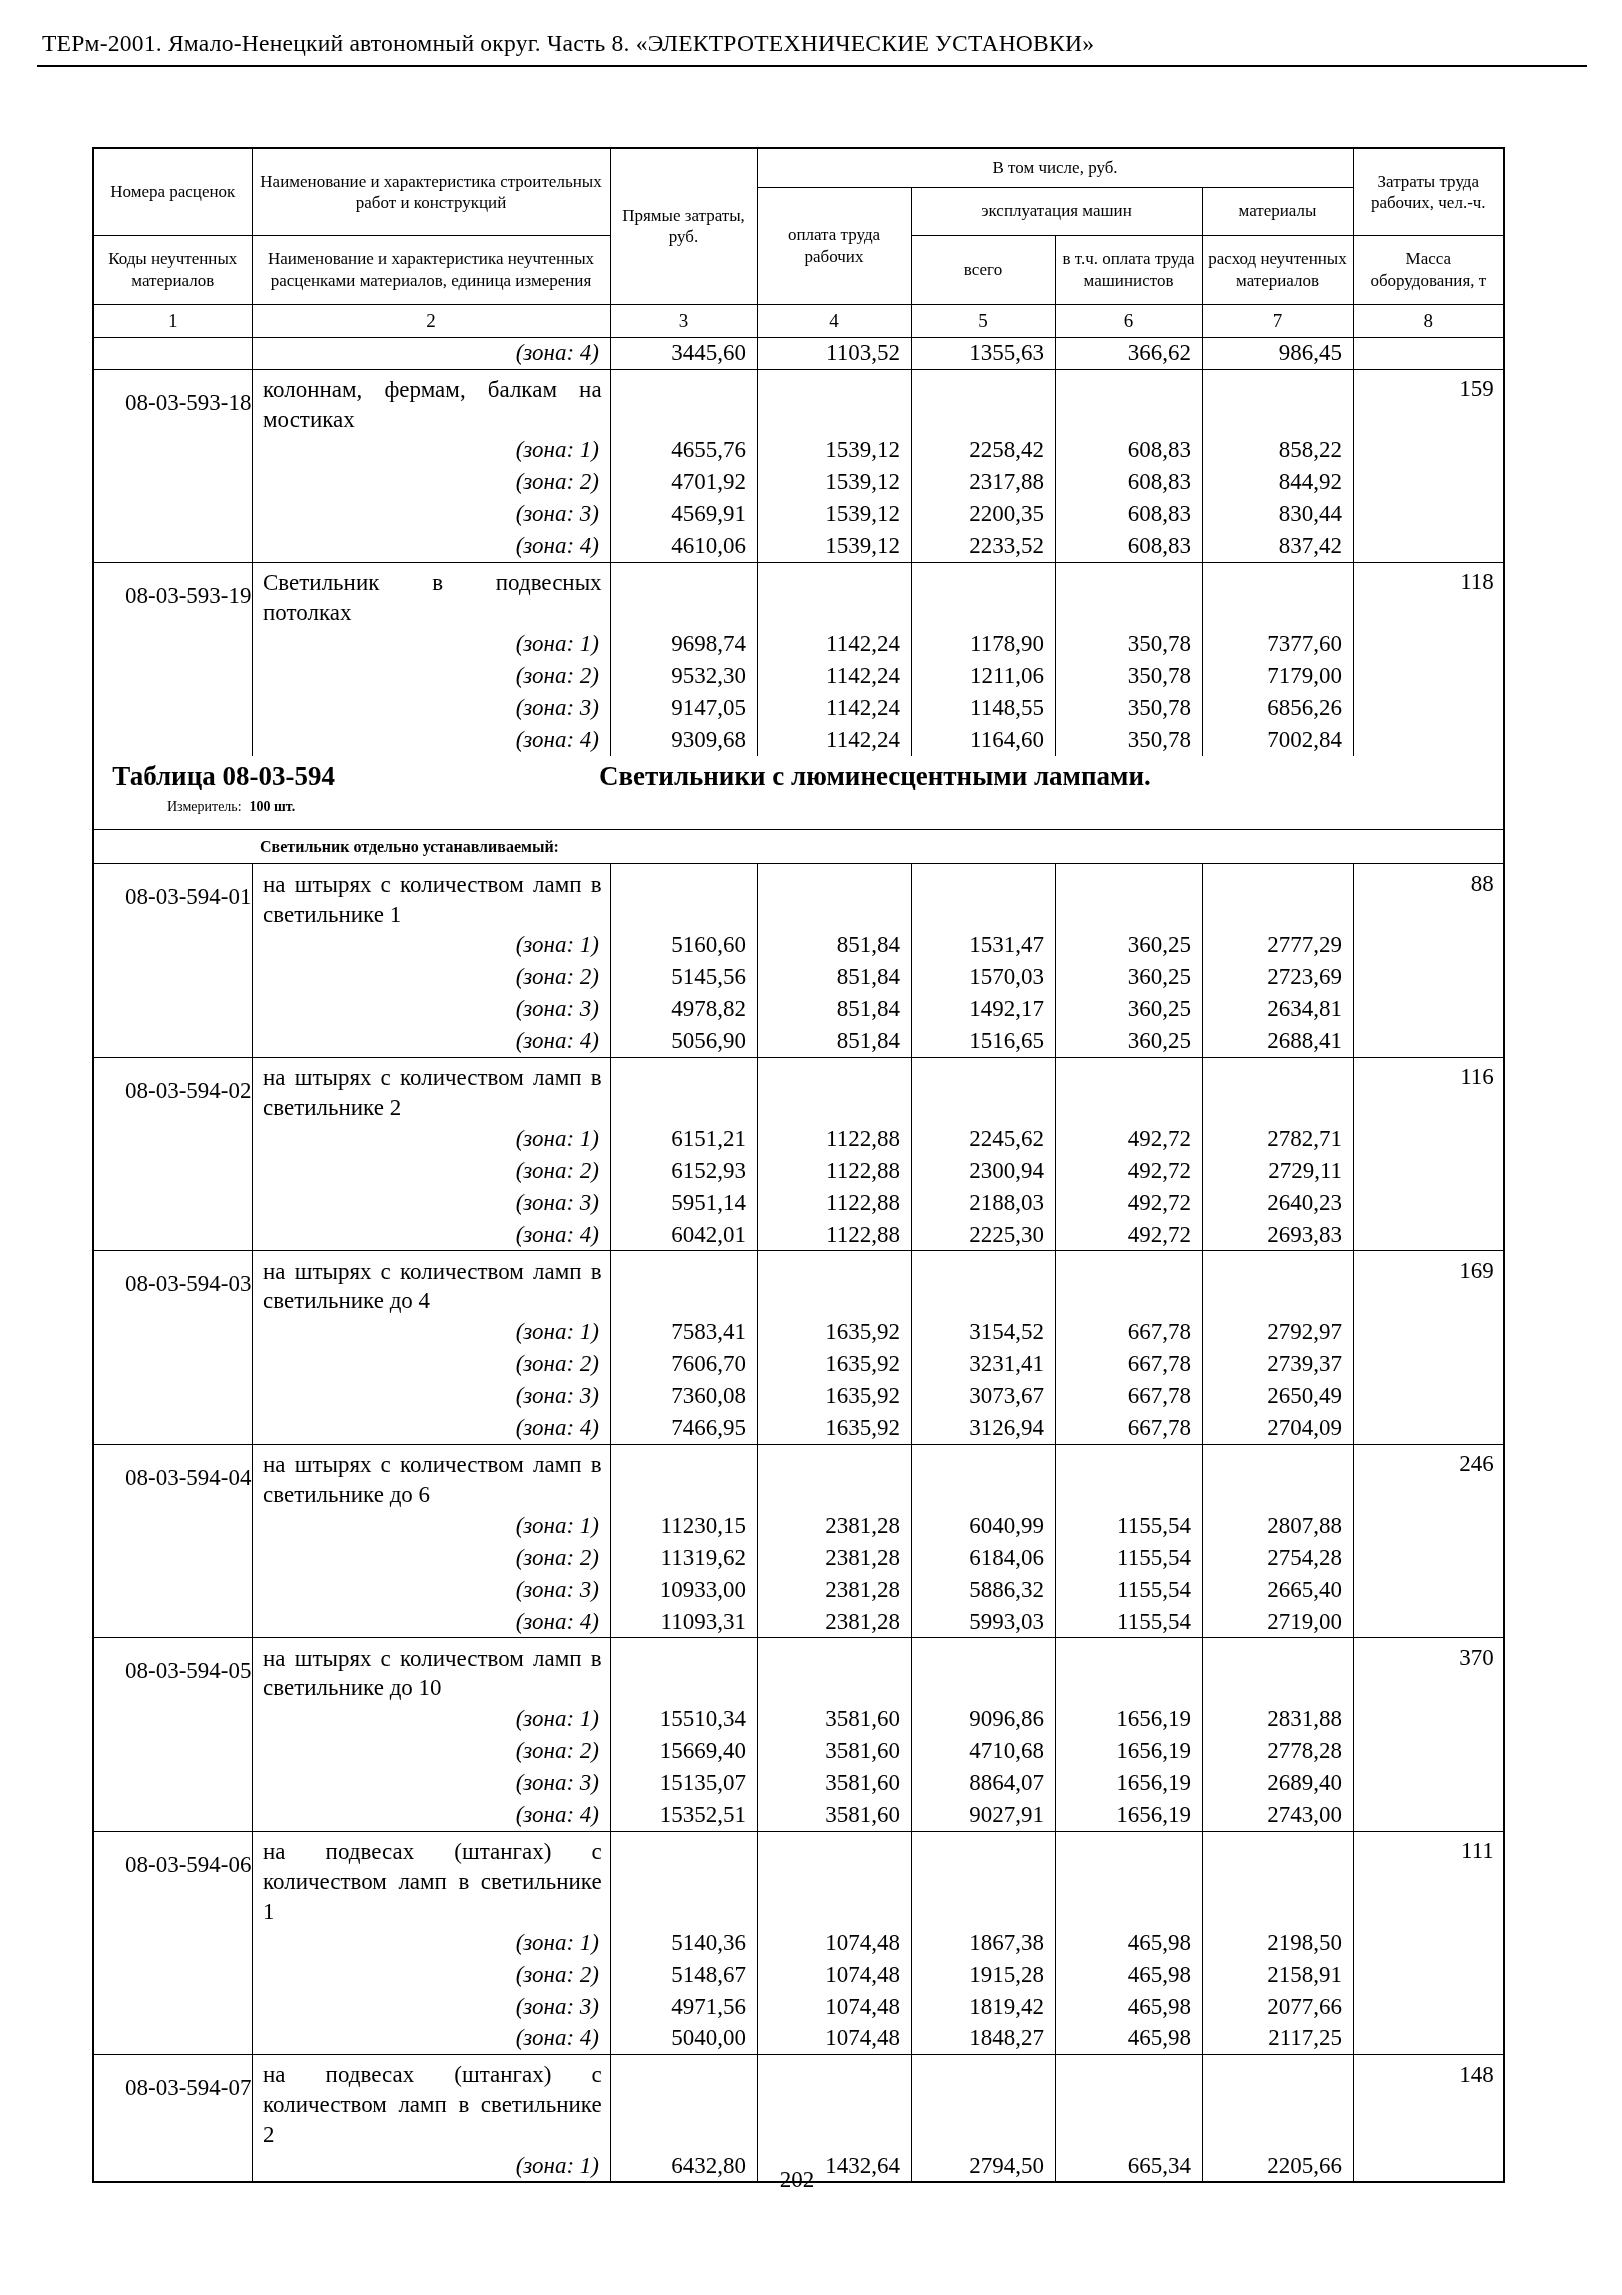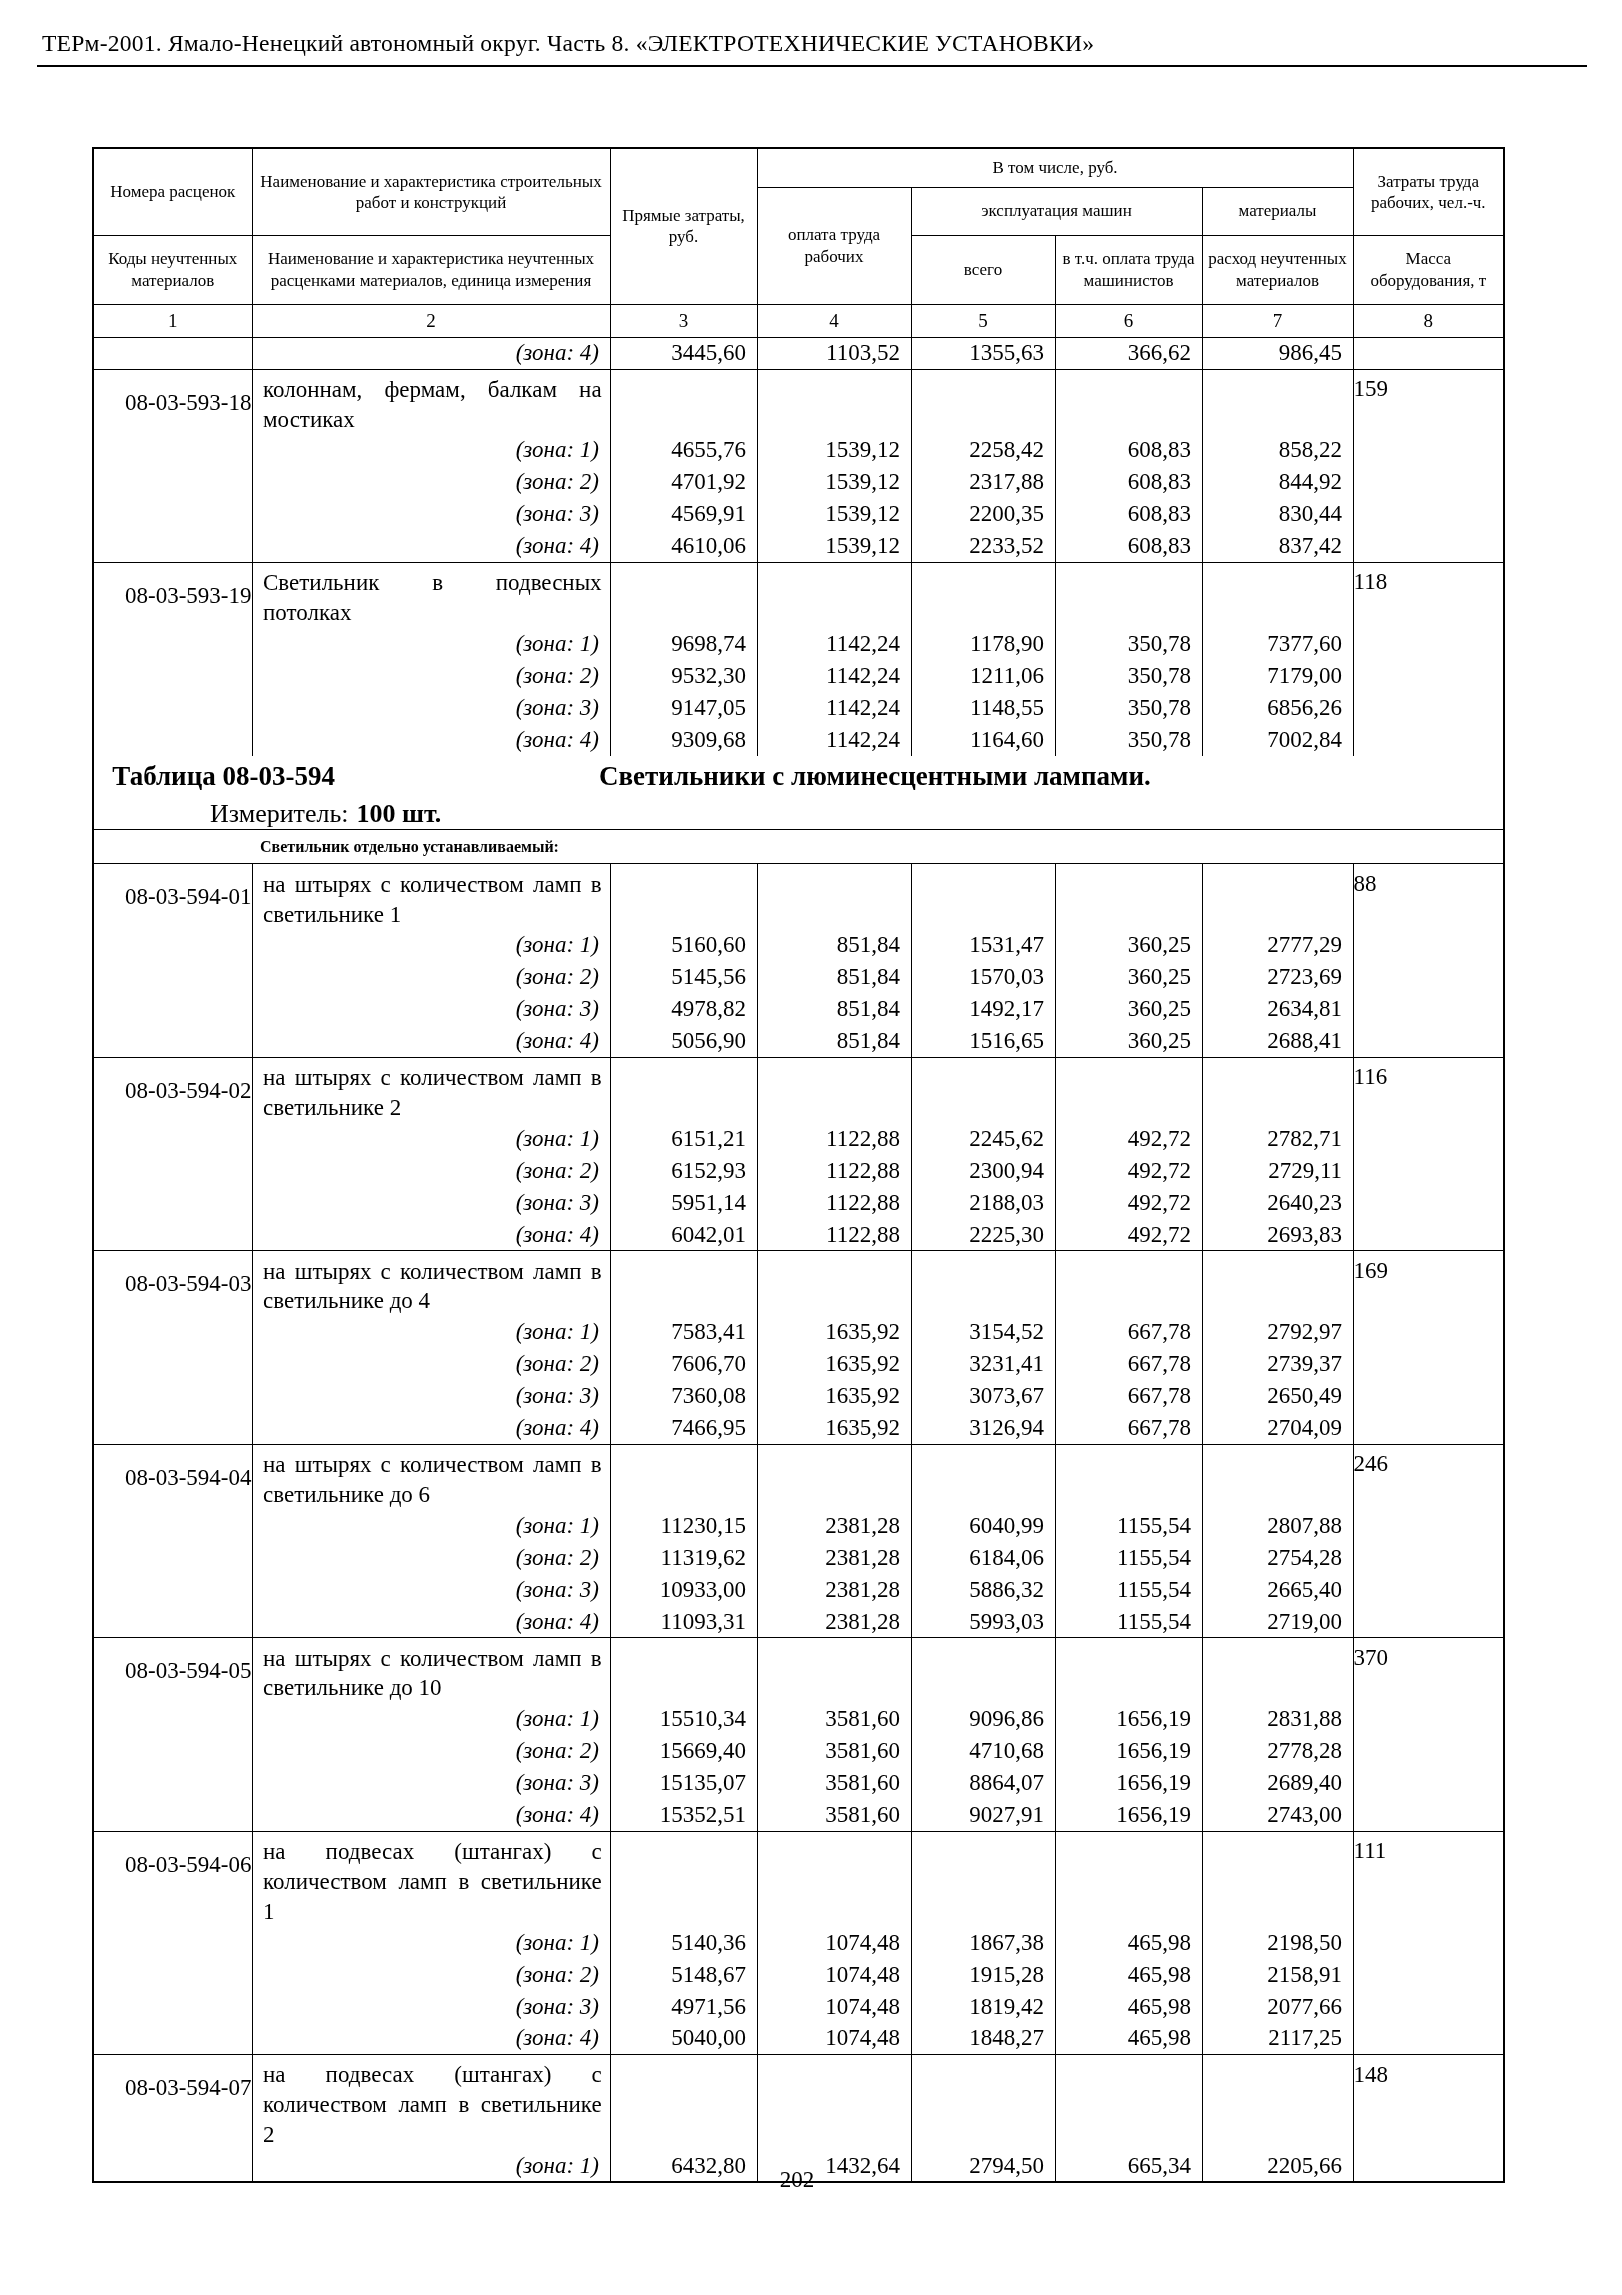--- a/index.html
+++ b/index.html
@@ -45,27 +45,27 @@
   tbody td { font-size: 23px; }
   .col-border { border-left: 1.3px solid #000; border-right: 1.3px solid #000; }
 
   tr.zone-row td { height: 32px; vertical-align: middle; }
   .zone-label { font-style: italic; text-align: right; padding-right: 10.5px; }
   .num-cell   { text-align: right; padding-right: 10.5px; font-variant-numeric: tabular-nums; }
 
   tr.item-row td { border-top: 1.3px solid #000; height: 65px; vertical-align: top; }
   .code-cell  { text-align: right; padding-top: 20px; }
   .name-cell  { text-align: justify; padding: 5.2px 7.9px 0 10.5px; line-height: 1.3; margin-left: 12px; }
-  .labor-cell { padding: 6.5px 9.2px 0 0; margin-left: 32px; }
+  .labor-cell { text-align: right; padding: 6.5px 9.2px 0 0; margin-left: 32px; }
 
   tr.heading-row td.heading-cell { height: 43px; position: relative; }
   .heading-code  { position: absolute; left: 18.3px;  top: 5.2px; font-weight: bold; font-size: 27px; white-space: nowrap; }
   .heading-title { position: absolute; left: 505px; top: 5.2px; font-weight: bold; font-size: 27px; white-space: nowrap; }
 
-  tr.measure-row td.measure-cell { height: 31px; padding-left: 116px; font-size: 26px; vertical-align: top; }
+  tr.measure-row td.measure-cell { height: 31px; padding-left: 73px; font-size: 14px; vertical-align: top; }
   .measure-label { margin-right: 7.9px; }
   .measure-value { font-weight: bold; }
 
   tr.subheading-row td.subheading-cell {
     height: 34px;
     border-top: 1.3px solid #000; border-bottom: 1.3px solid #000;
     font-weight: bold; font-size: 16px;
     padding-left: 166px; vertical-align: middle;
   }
 

